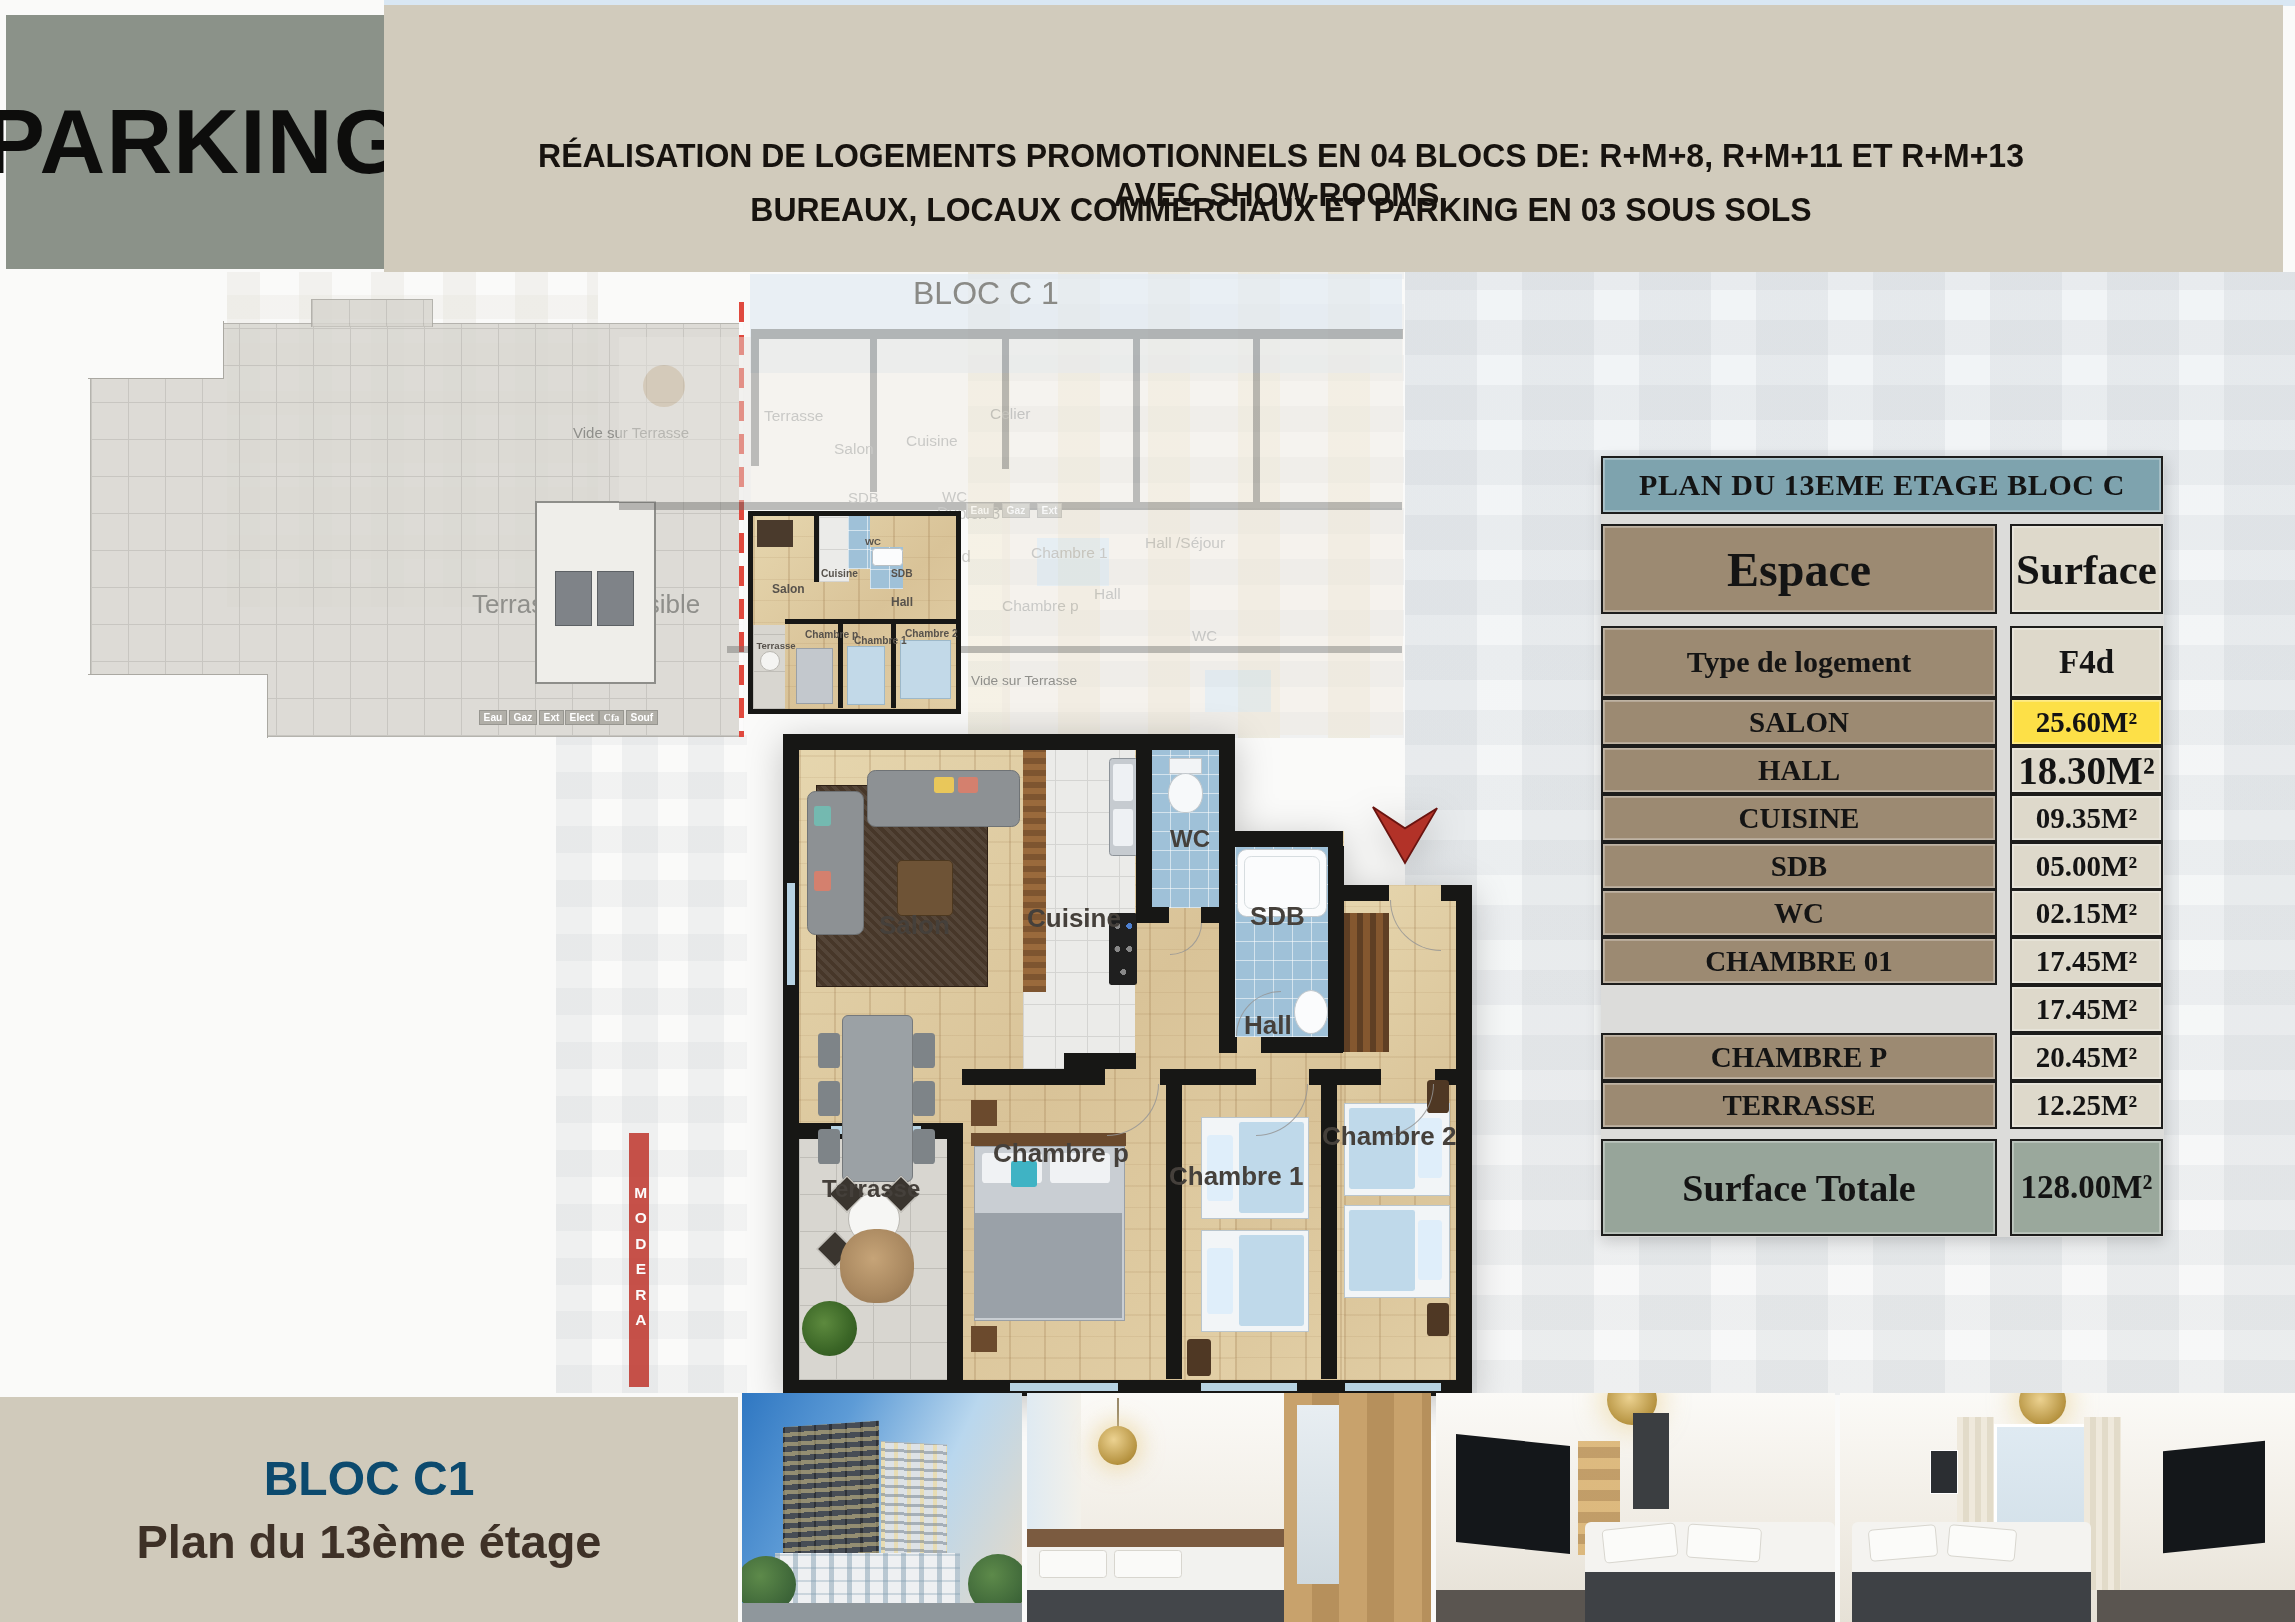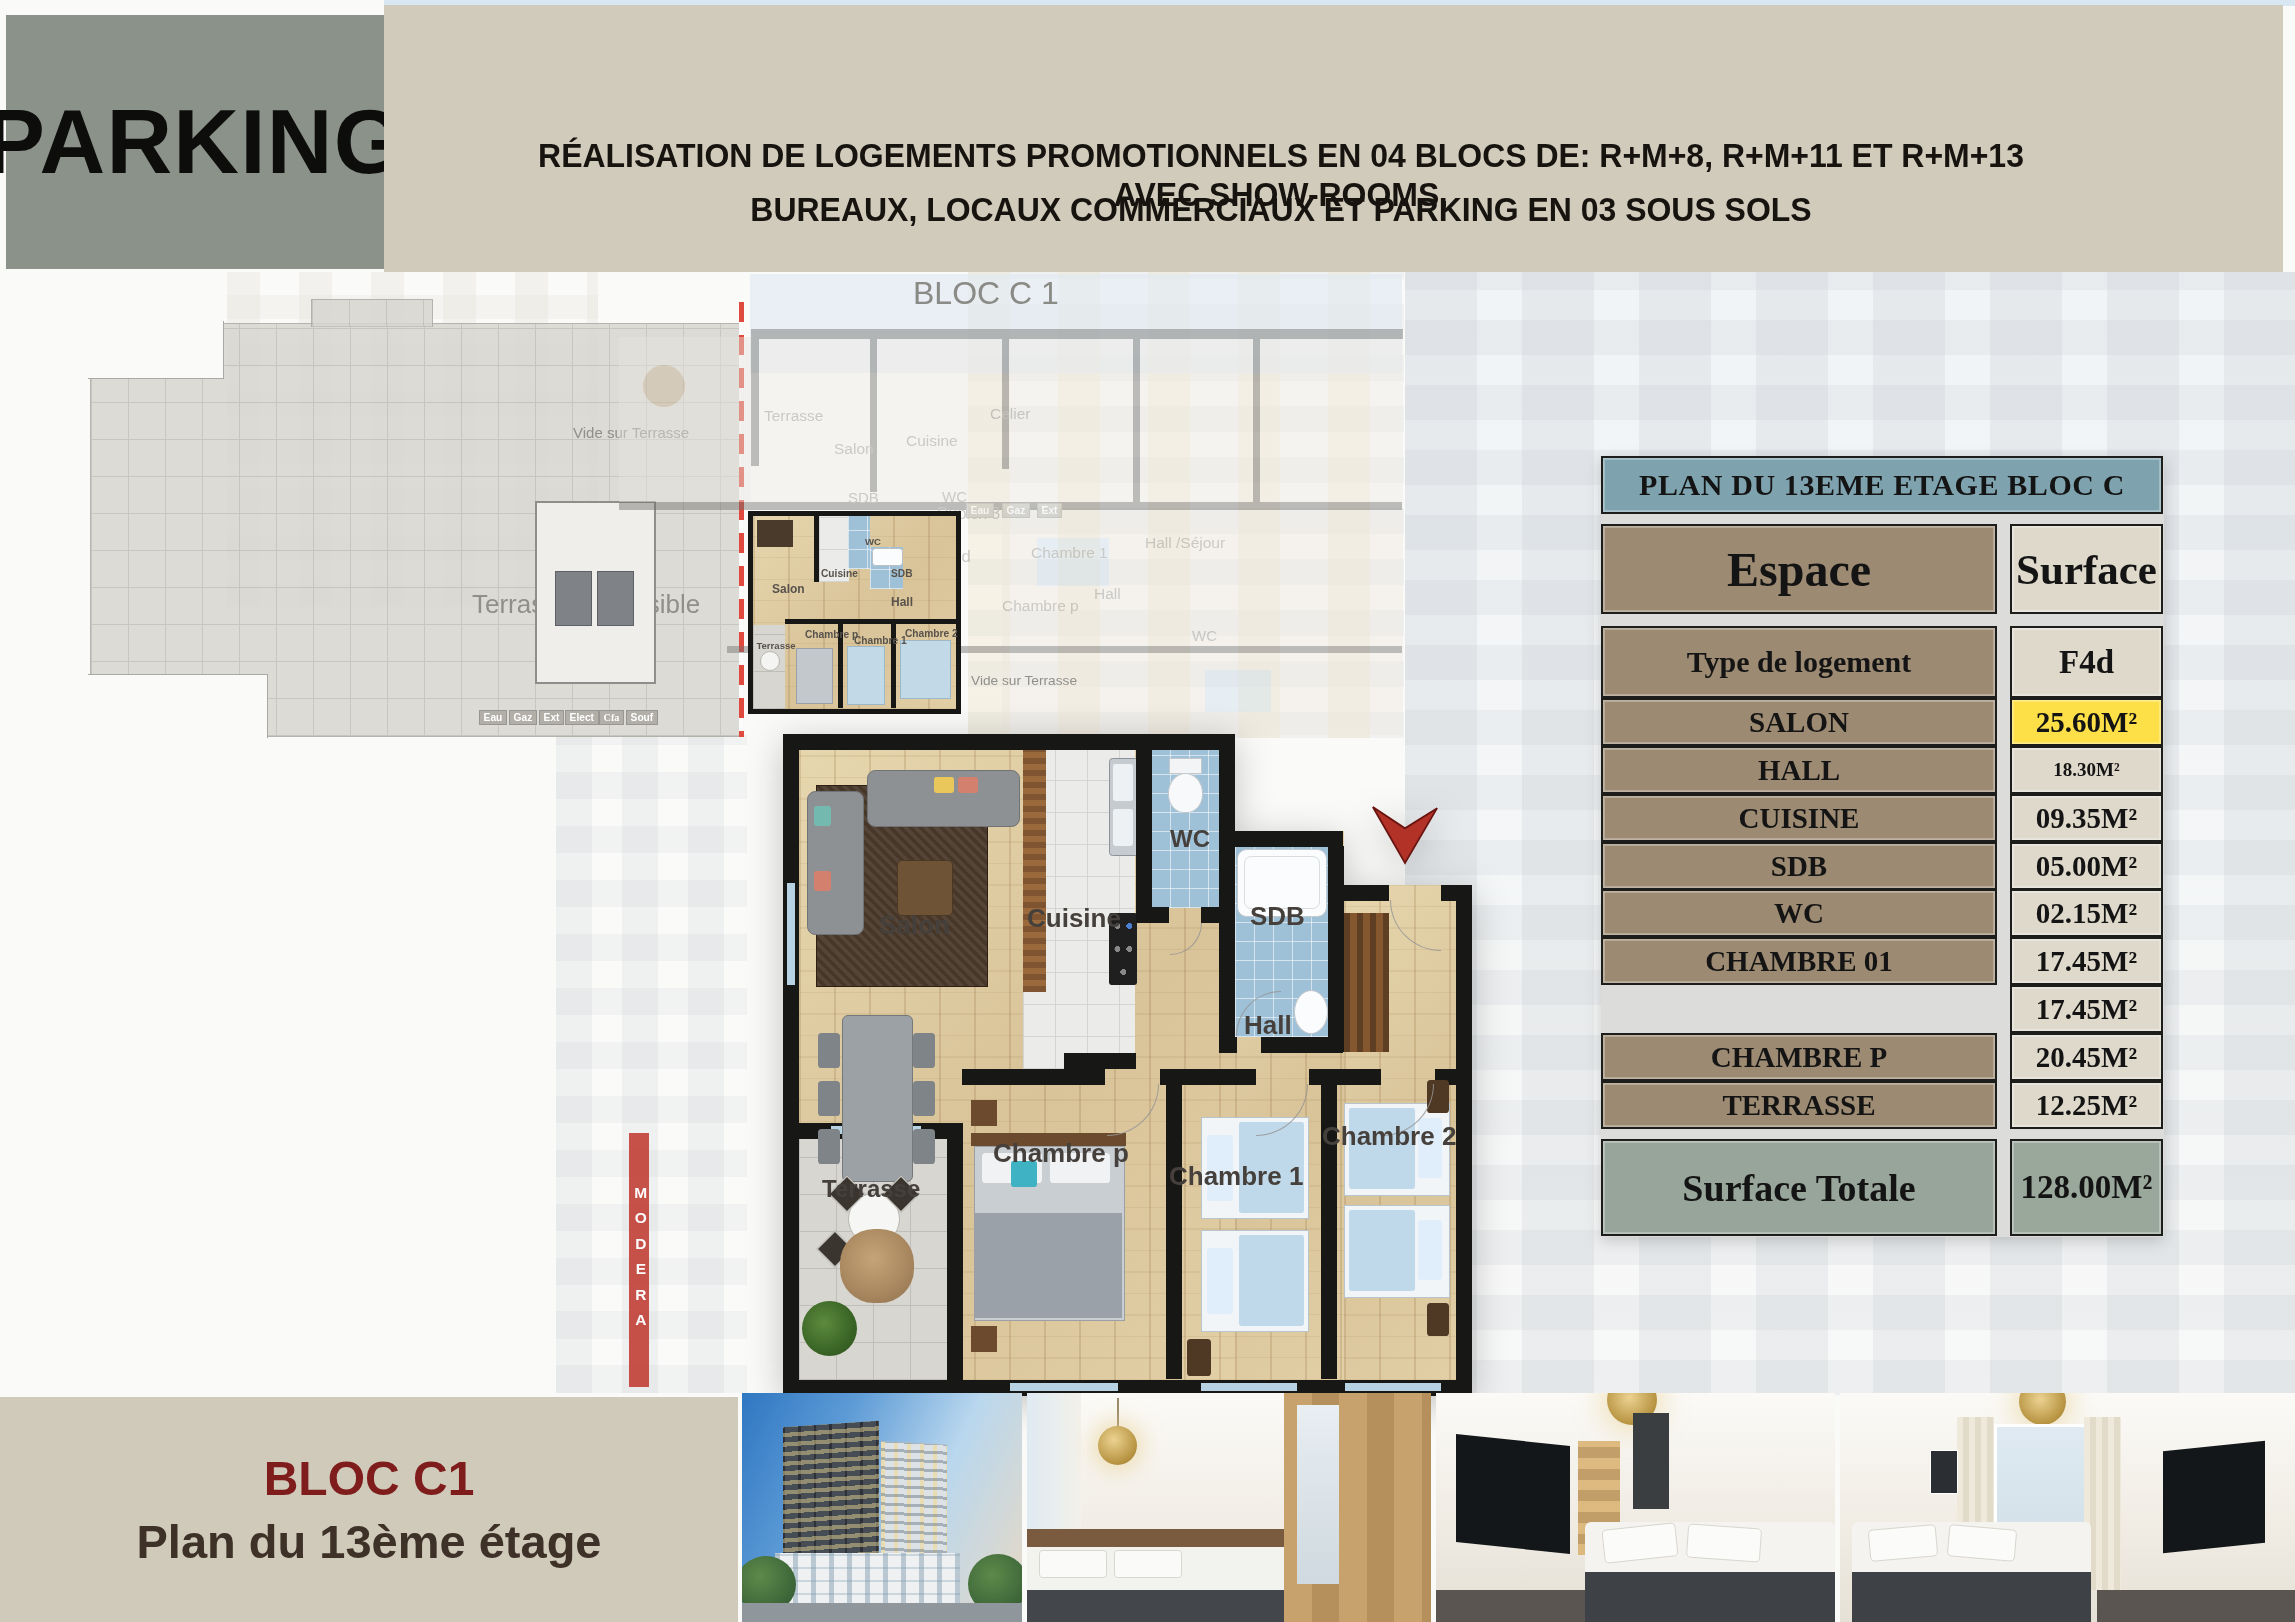--- a/index.html
+++ b/index.html
@@ -299,42 +299,42 @@
   <div class="abs" style="left:1601px;top:456px;width:563px;height:781px;background:#dcdcda;box-shadow:0 3.6px 14.3px rgba(0,0,0,.18);">
     <div class="cell ts" style="left:0;top:0;width:558px;height:54px;background:#7ea3ae;font-size:30px;letter-spacing:0.6px;">PLAN DU 13EME ETAGE  BLOC C</div>
     <div class="cell ts" style="left:0;top:68px;width:392px;height:86px;background:#9c8a72;font-size:48px;">Espace</div>
     <div class="cell ts" style="left:409px;top:68px;width:149px;height:86px;background:#ded9cb;font-size:43px;">Surface</div>
 
     <div class="cell ts" style="left:0;top:170px;width:392px;height:68px;background:#9c8a72;font-size:30px;">Type de logement</div>
     <div class="cell ts" style="left:409px;top:170px;width:149px;height:68px;background:#ded9cb;font-size:33px;">F4d</div>
     <div class="cell ts" style="left:0;top:242px;width:392px;height:44px;background:#9c8a72;font-size:29px;">SALON</div>
     <div class="cell ts" style="left:409px;top:242px;width:149px;height:44px;background:#fde047;font-size:29px;">25.60M²</div>
     <div class="cell ts" style="left:0;top:290px;width:392px;height:44px;background:#9c8a72;font-size:29px;">HALL</div>
-    <div class="cell ts" style="left:409px;top:290px;width:149px;height:44px;background:#ded9cb;font-size:19px;">18.30M²</div>
+    <div class="cell ts" style="left:409px;top:290px;width:149px;height:44px;background:#ded9cb;font-size:39px;">18.30M²</div>
     <div class="cell ts" style="left:0;top:338px;width:392px;height:44px;background:#9c8a72;font-size:29px;">CUISINE</div>
     <div class="cell ts" style="left:409px;top:338px;width:149px;height:44px;background:#ded9cb;font-size:29px;">09.35M²</div>
     <div class="cell ts" style="left:0;top:386px;width:392px;height:44px;background:#9c8a72;font-size:29px;">SDB</div>
     <div class="cell ts" style="left:409px;top:386px;width:149px;height:44px;background:#ded9cb;font-size:29px;">05.00M²</div>
     <div class="cell ts" style="left:0;top:433px;width:392px;height:44px;background:#9c8a72;font-size:29px;">WC</div>
     <div class="cell ts" style="left:409px;top:433px;width:149px;height:44px;background:#ded9cb;font-size:29px;">02.15M²</div>
     <div class="cell ts" style="left:0;top:481px;width:392px;height:44px;background:#9c8a72;font-size:29px;">CHAMBRE 01</div>
     <div class="cell ts" style="left:409px;top:481px;width:149px;height:44px;background:#ded9cb;font-size:29px;">17.45M²</div>
     <div class="cell ts" style="left:409px;top:529px;width:149px;height:44px;background:#ded9cb;font-size:29px;">17.45M²</div>
     <div class="cell ts" style="left:0;top:577px;width:392px;height:44px;background:#9c8a72;font-size:29px;">CHAMBRE P</div>
     <div class="cell ts" style="left:409px;top:577px;width:149px;height:44px;background:#ded9cb;font-size:29px;">20.45M²</div>
     <div class="cell ts" style="left:0;top:625px;width:392px;height:44px;background:#9c8a72;font-size:29px;">TERRASSE</div>
     <div class="cell ts" style="left:409px;top:625px;width:149px;height:44px;background:#ded9cb;font-size:29px;">12.25M²</div>
 
     <div class="cell ts" style="left:0;top:683px;width:392px;height:93px;background:#97a59a;font-size:38px;">Surface Totale</div>
     <div class="cell ts" style="left:409px;top:683px;width:149px;height:93px;background:#9aa89c;font-size:33px;">128.00M²</div>
   </div>
 
   <div class="abs" style="left:0;top:1397px;width:738px;height:226px;background:#d0cabb;
               display:flex;flex-direction:column;align-items:center;justify-content:center;row-gap:8.4px;">
-    <div style="font:600 48px 'Liberation Sans',sans-serif;color:#7f1d1d;">BLOC C1</div>
+    <div style="font:600 48px 'Liberation Sans',sans-serif;color:#0c4a6e;">BLOC C1</div>
     <div style="font:600 47px 'Liberation Sans',sans-serif;color:#3e3127;">Plan du 13ème étage</div>
   </div>
 
   <div class="photo" style="left:742px;width:280px;">
     <div class="abs" style="left:0;top:0;width:280px;height:230px;background:linear-gradient(115deg,#2f77c2 0%,#5d9bd6 30%,#b9d7ee 62%,#e8d9c4 100%);"></div>
     <div class="abs" style="left:41px;top:31px;width:96px;height:173px;background:#474d55;
          background-image:repeating-linear-gradient(0deg, rgba(240,220,150,.45) 0 4.2px, rgba(0,0,0,0) 4.2px 9.6px),
                           repeating-linear-gradient(90deg, rgba(20,22,26,.5) 0 2.4px, rgba(0,0,0,0) 2.4px 15.5px);
          transform:skewY(-4deg);"></div>
     <div class="abs" style="left:139px;top:50px;width:66px;height:154px;background:#dde2e6;

